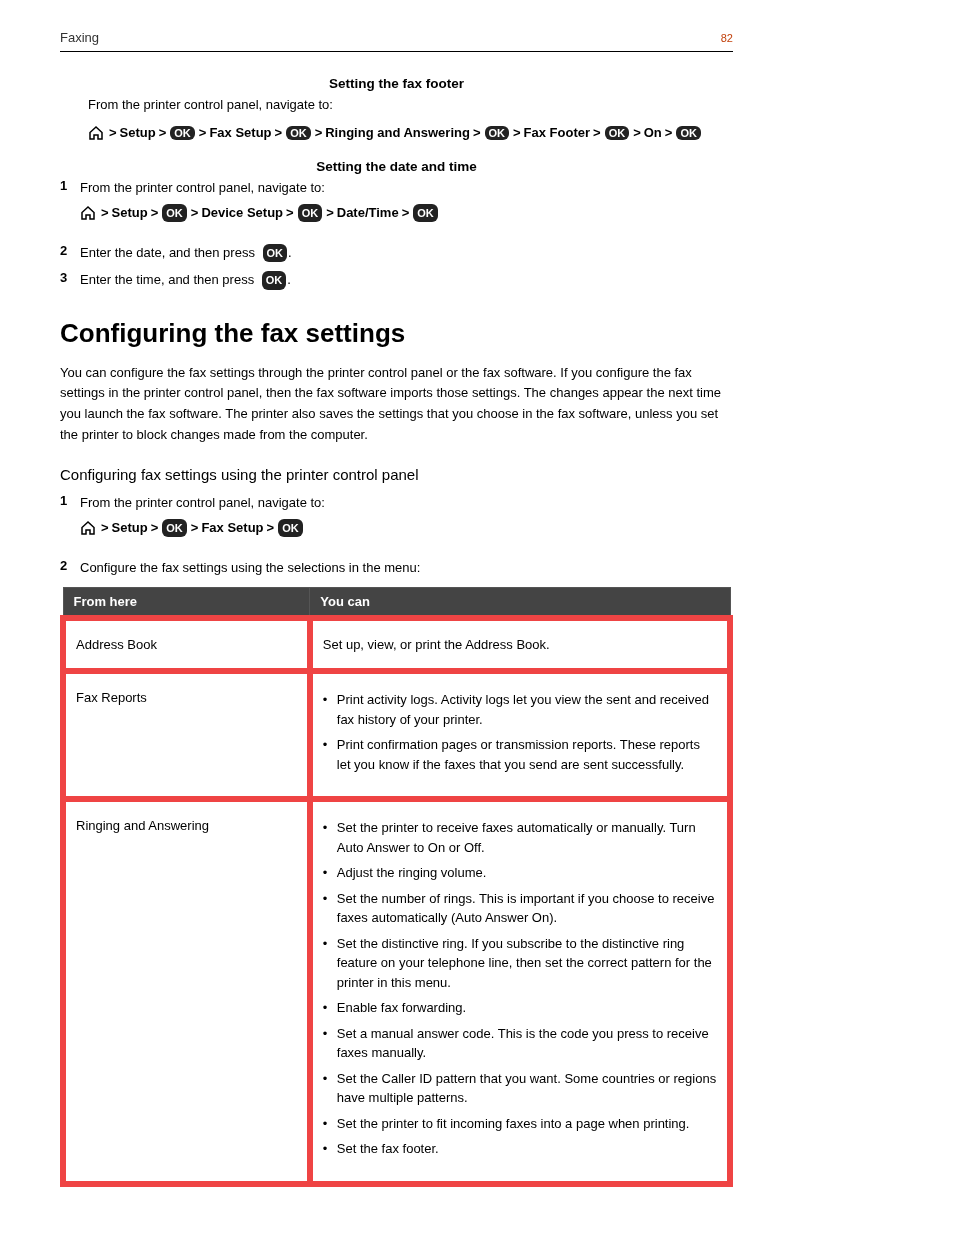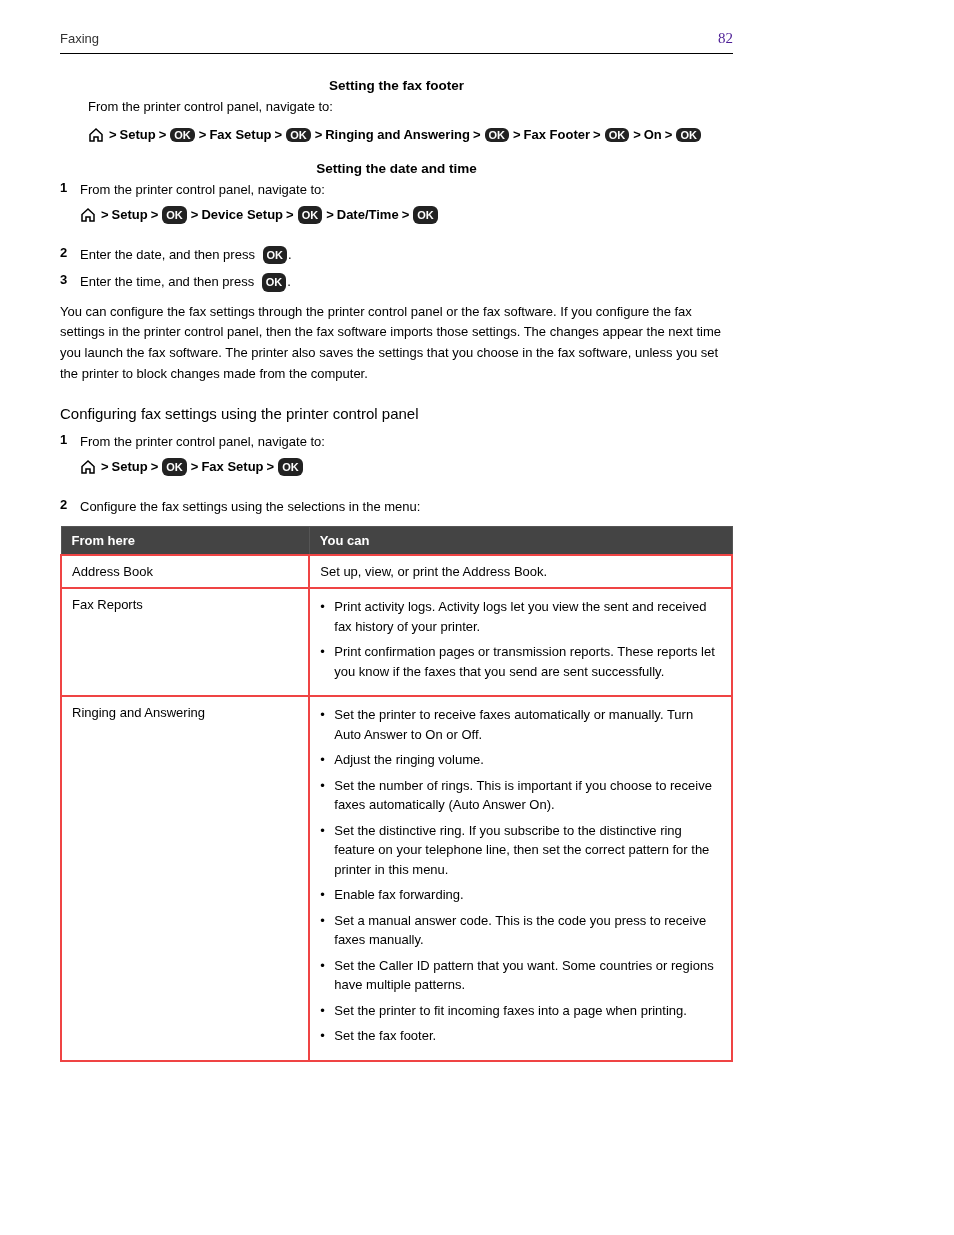--- a/index.html
+++ b/index.html
@@ -25,23 +25,22 @@
       align-items: center;
       border-bottom: 1px solid #000;
       padding-bottom: 6px;
       margin-bottom: 24px;
     }
     .page-header-title {
       font-size: 13px;
       color: #333;
     }
     .page-header-number {
-      font-size: 15px;
-      color: #4c1d95;
-      font-family: Liberation Serif, serif;
+      font-size: 11px;
+      color: #c2410c;
     }
     .section-heading {
       font-size: 13.5px;
       font-weight: bold;
       margin-bottom: 4px;
       text-align: center;
     }
     .section-content {
       margin-bottom: 10px;
       line-height: 1.5;
@@ -131,22 +130,22 @@
     }
     .config-table thead tr th {
       background: #444;
       color: #fff;
       font-weight: bold;
       padding: 6px 10px;
       text-align: left;
       border: 1px solid #555;
     }
     .config-table tbody tr td {
-      padding: 8px 10px;
-      border: 2px solid #ef4444;
+      padding: 16px 10px;
+      border: 6px solid #ef4444;
       vertical-align: top;
     }
     .config-table tbody tr:nth-child(odd) td {
       background: #fff;
     }
     .bullet-list {
       list-style: none;
       padding: 0;
       margin: 0;
     }
@@ -248,20 +247,21 @@
       <li>
         <span class="step-num bold-nav">3</span>
         <div class="step-text">
           <span>Enter the time, and then press</span>
           <span class="ok-btn" style="margin-left:4px;">OK</span><span>.</span>
         </div>
       </li>
     </ol>
   </div>
 
+  <div class="main-heading">Configuring the fax settings</div>
 
   <div class="body-text">You can configure the fax settings through the printer control panel or the fax software. If you configure the fax settings in the printer control panel, then the fax software imports those settings. The changes appear the next time you launch the fax software. The printer also saves the settings that you choose in the fax software, unless you set the printer to block changes made from the computer.</div>
 
   <div class="sub-heading">Configuring fax settings using the printer control panel</div>
 
   <ol class="step-list">
     <li>
       <span class="step-num bold-nav">1</span>
       <div class="step-text">
         <span>From the printer control panel, navigate to:</span>

